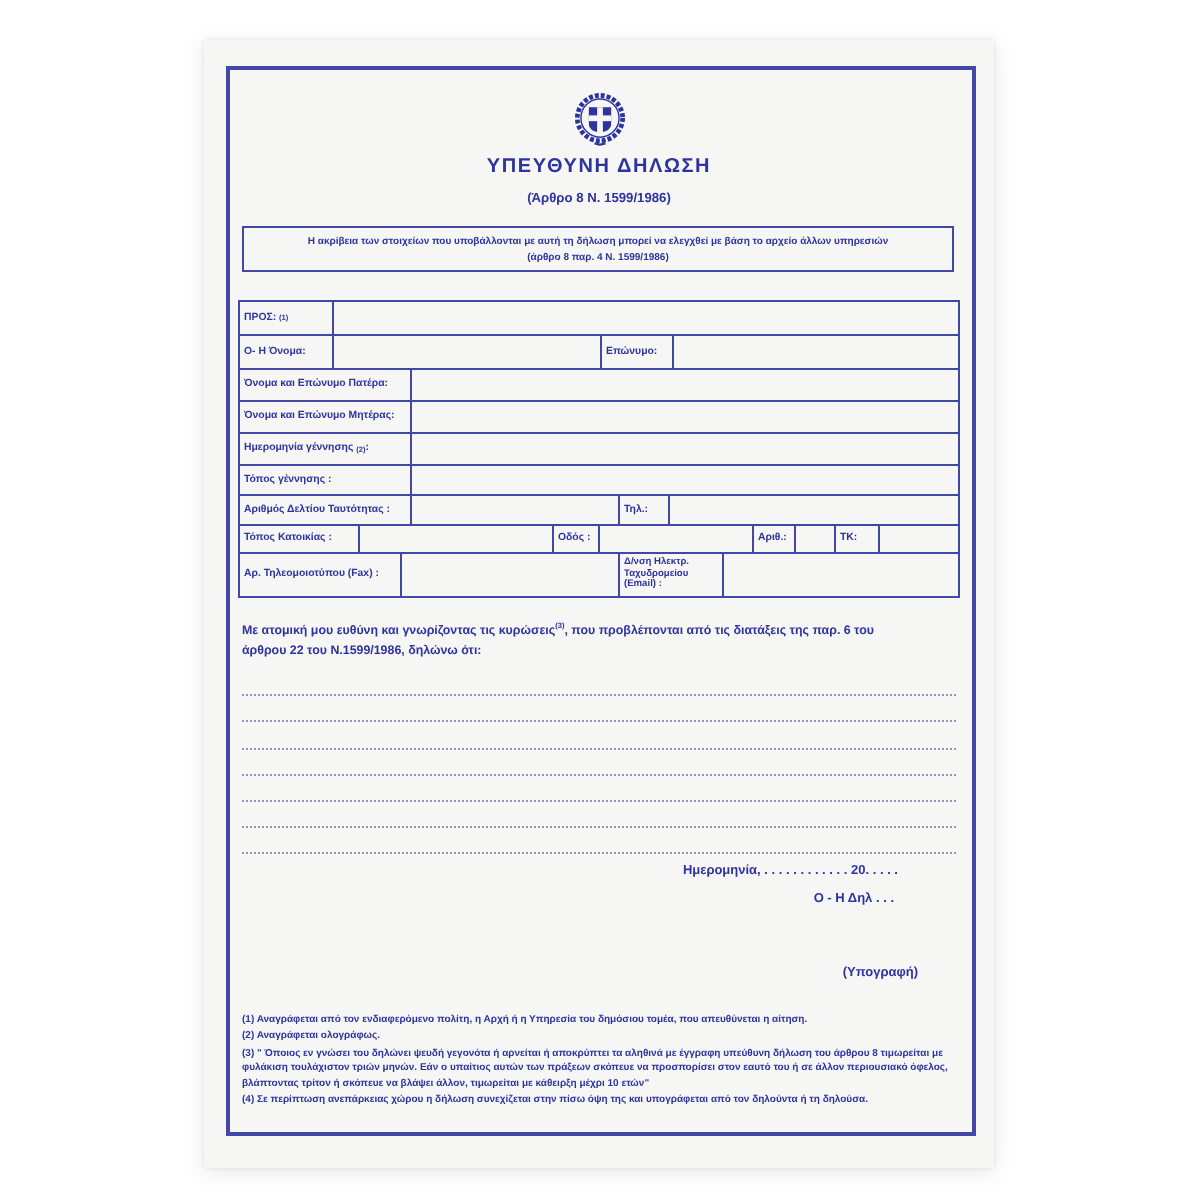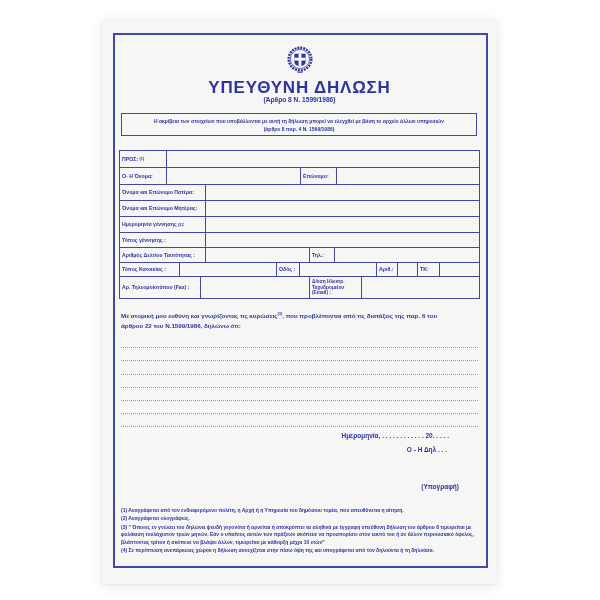--- a/index.html
+++ b/index.html
@@ -18,21 +18,21 @@
     background:var(--paper);
     box-shadow:0 2px 10px rgba(70,70,100,.13), 0 0 2px rgba(70,70,100,.10);
   }
   .frame{
     position:absolute;left:11px;top:13px;width:371px;height:531px;
     border:2px solid var(--border);
   }
   .emblem{position:absolute;left:50%;top:25px;transform:translateX(-50%);}
   .title{
     position:absolute;top:58px;left:0;width:100%;text-align:center;
-    color:var(--ink);font-size:17px;font-weight:bold;letter-spacing:.8px;
+    color:var(--ink);font-size:10px;font-weight:bold;letter-spacing:.8px;
   }
   .subtitle{
     position:absolute;top:76px;left:0;width:100%;text-align:center;
     color:var(--ink);font-size:6.6px;font-weight:bold;
   }
   .notice{
     position:absolute;left:19px;top:93px;width:342px;
     border:1px solid var(--border);background:transparent;
     text-align:center;color:var(--ink);font-size:5px;font-weight:bold;
     padding:2.5px 6px;line-height:1.6;

